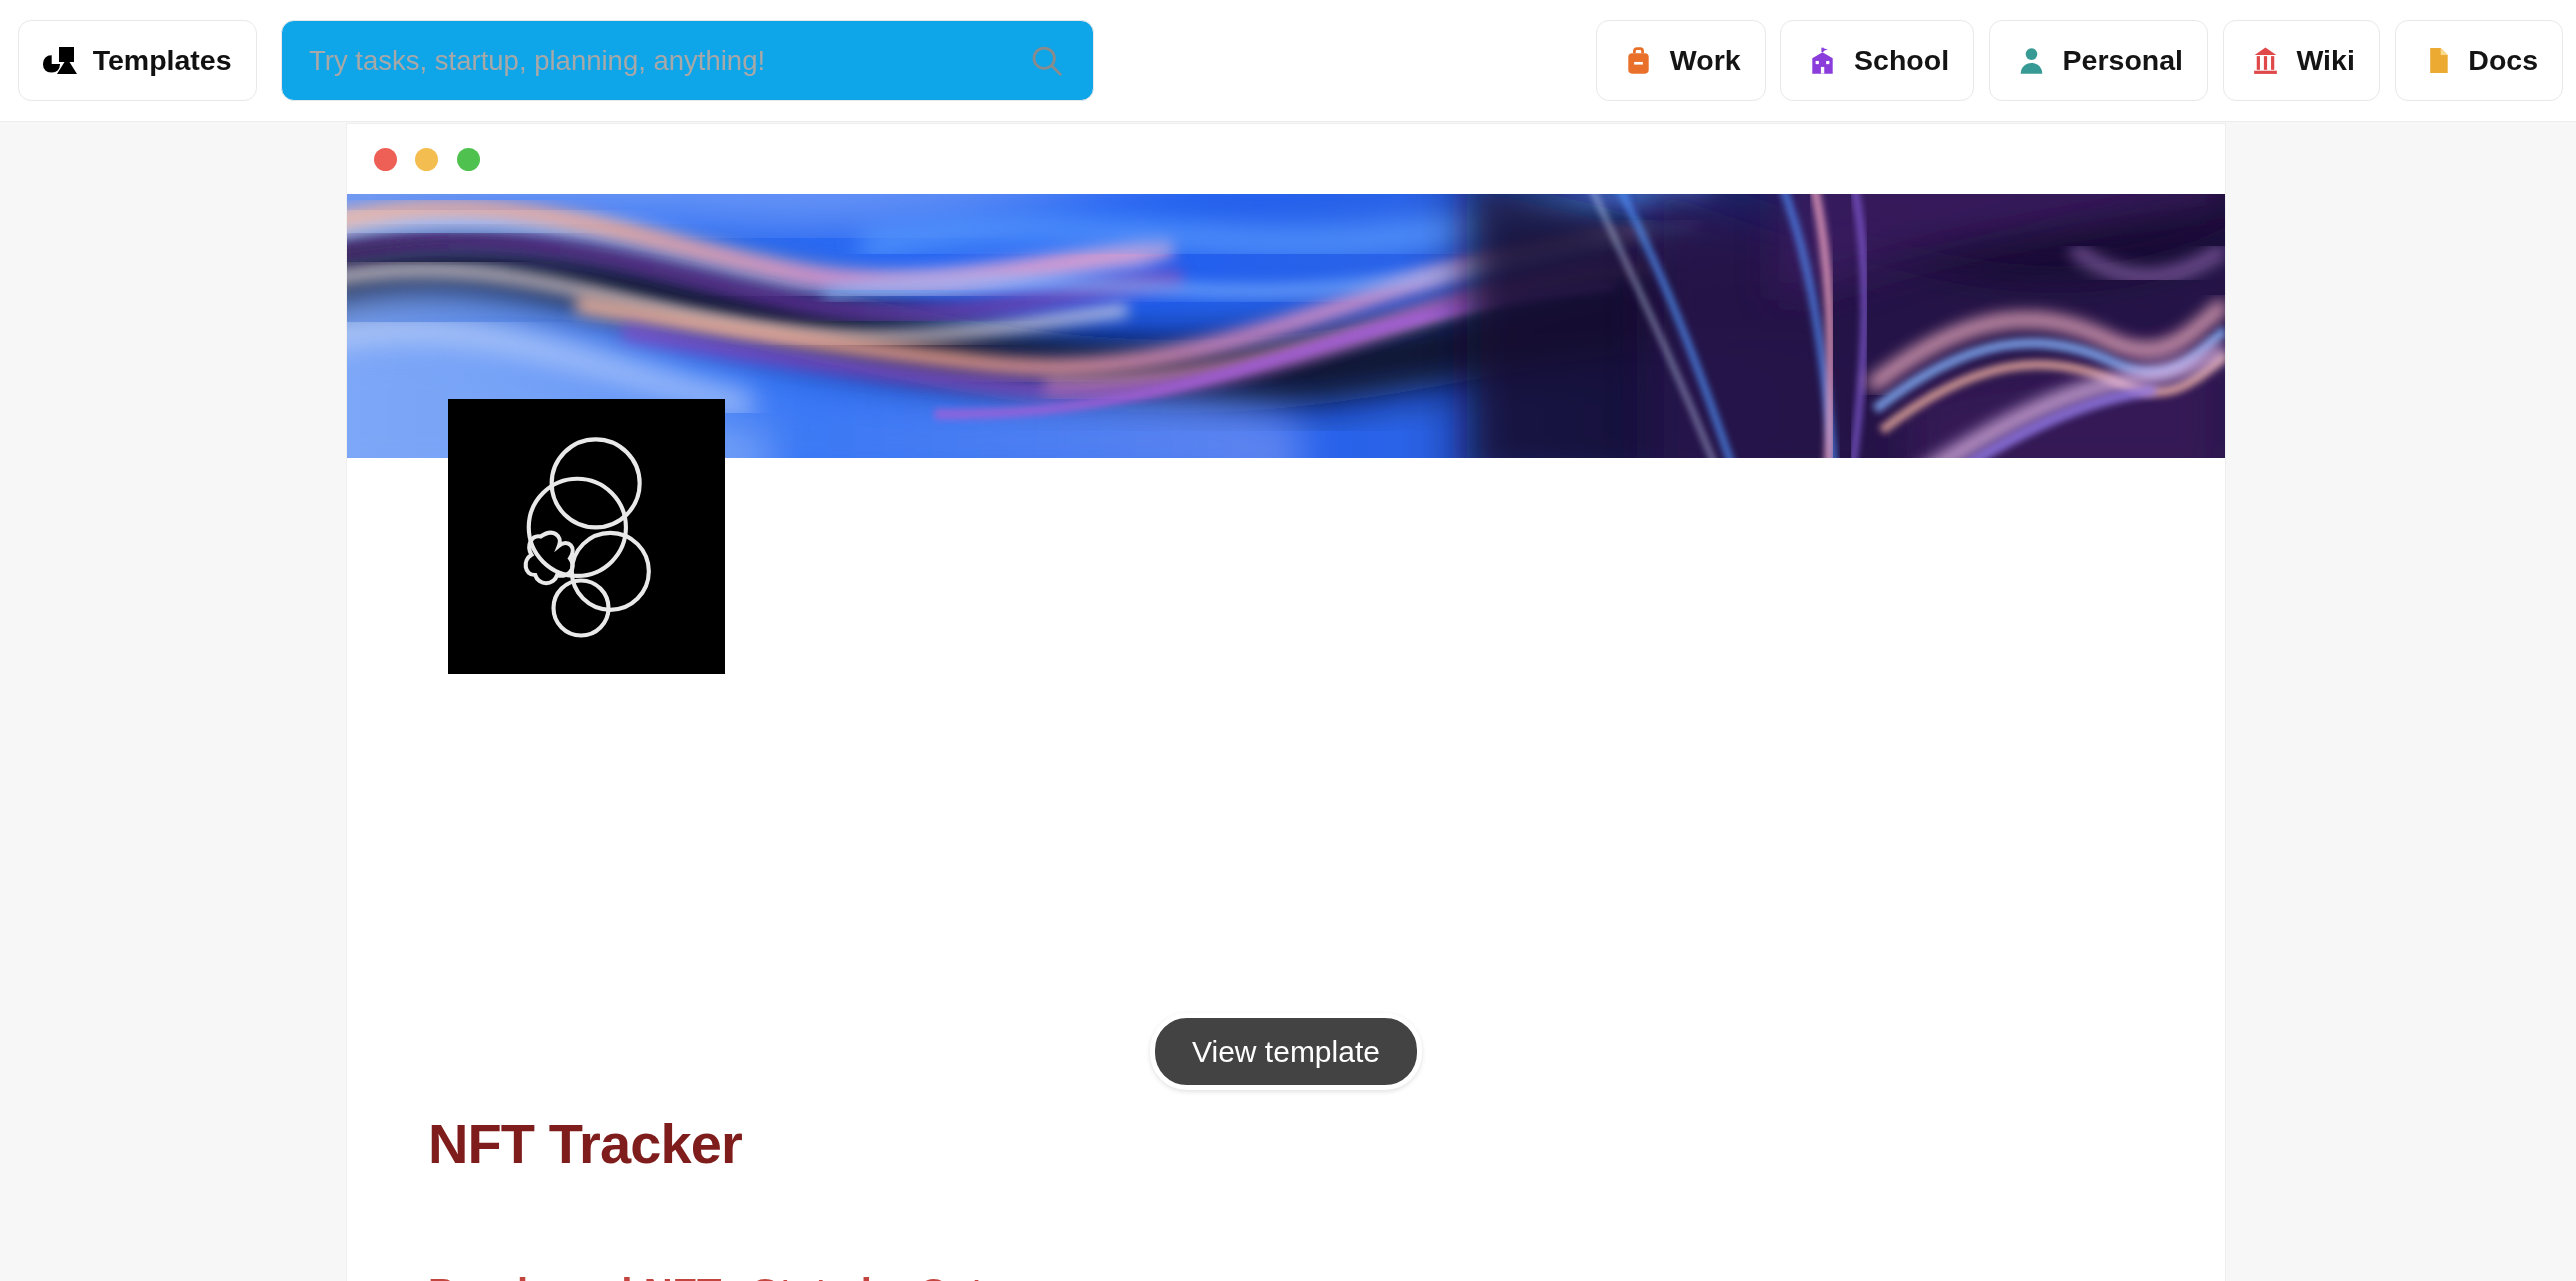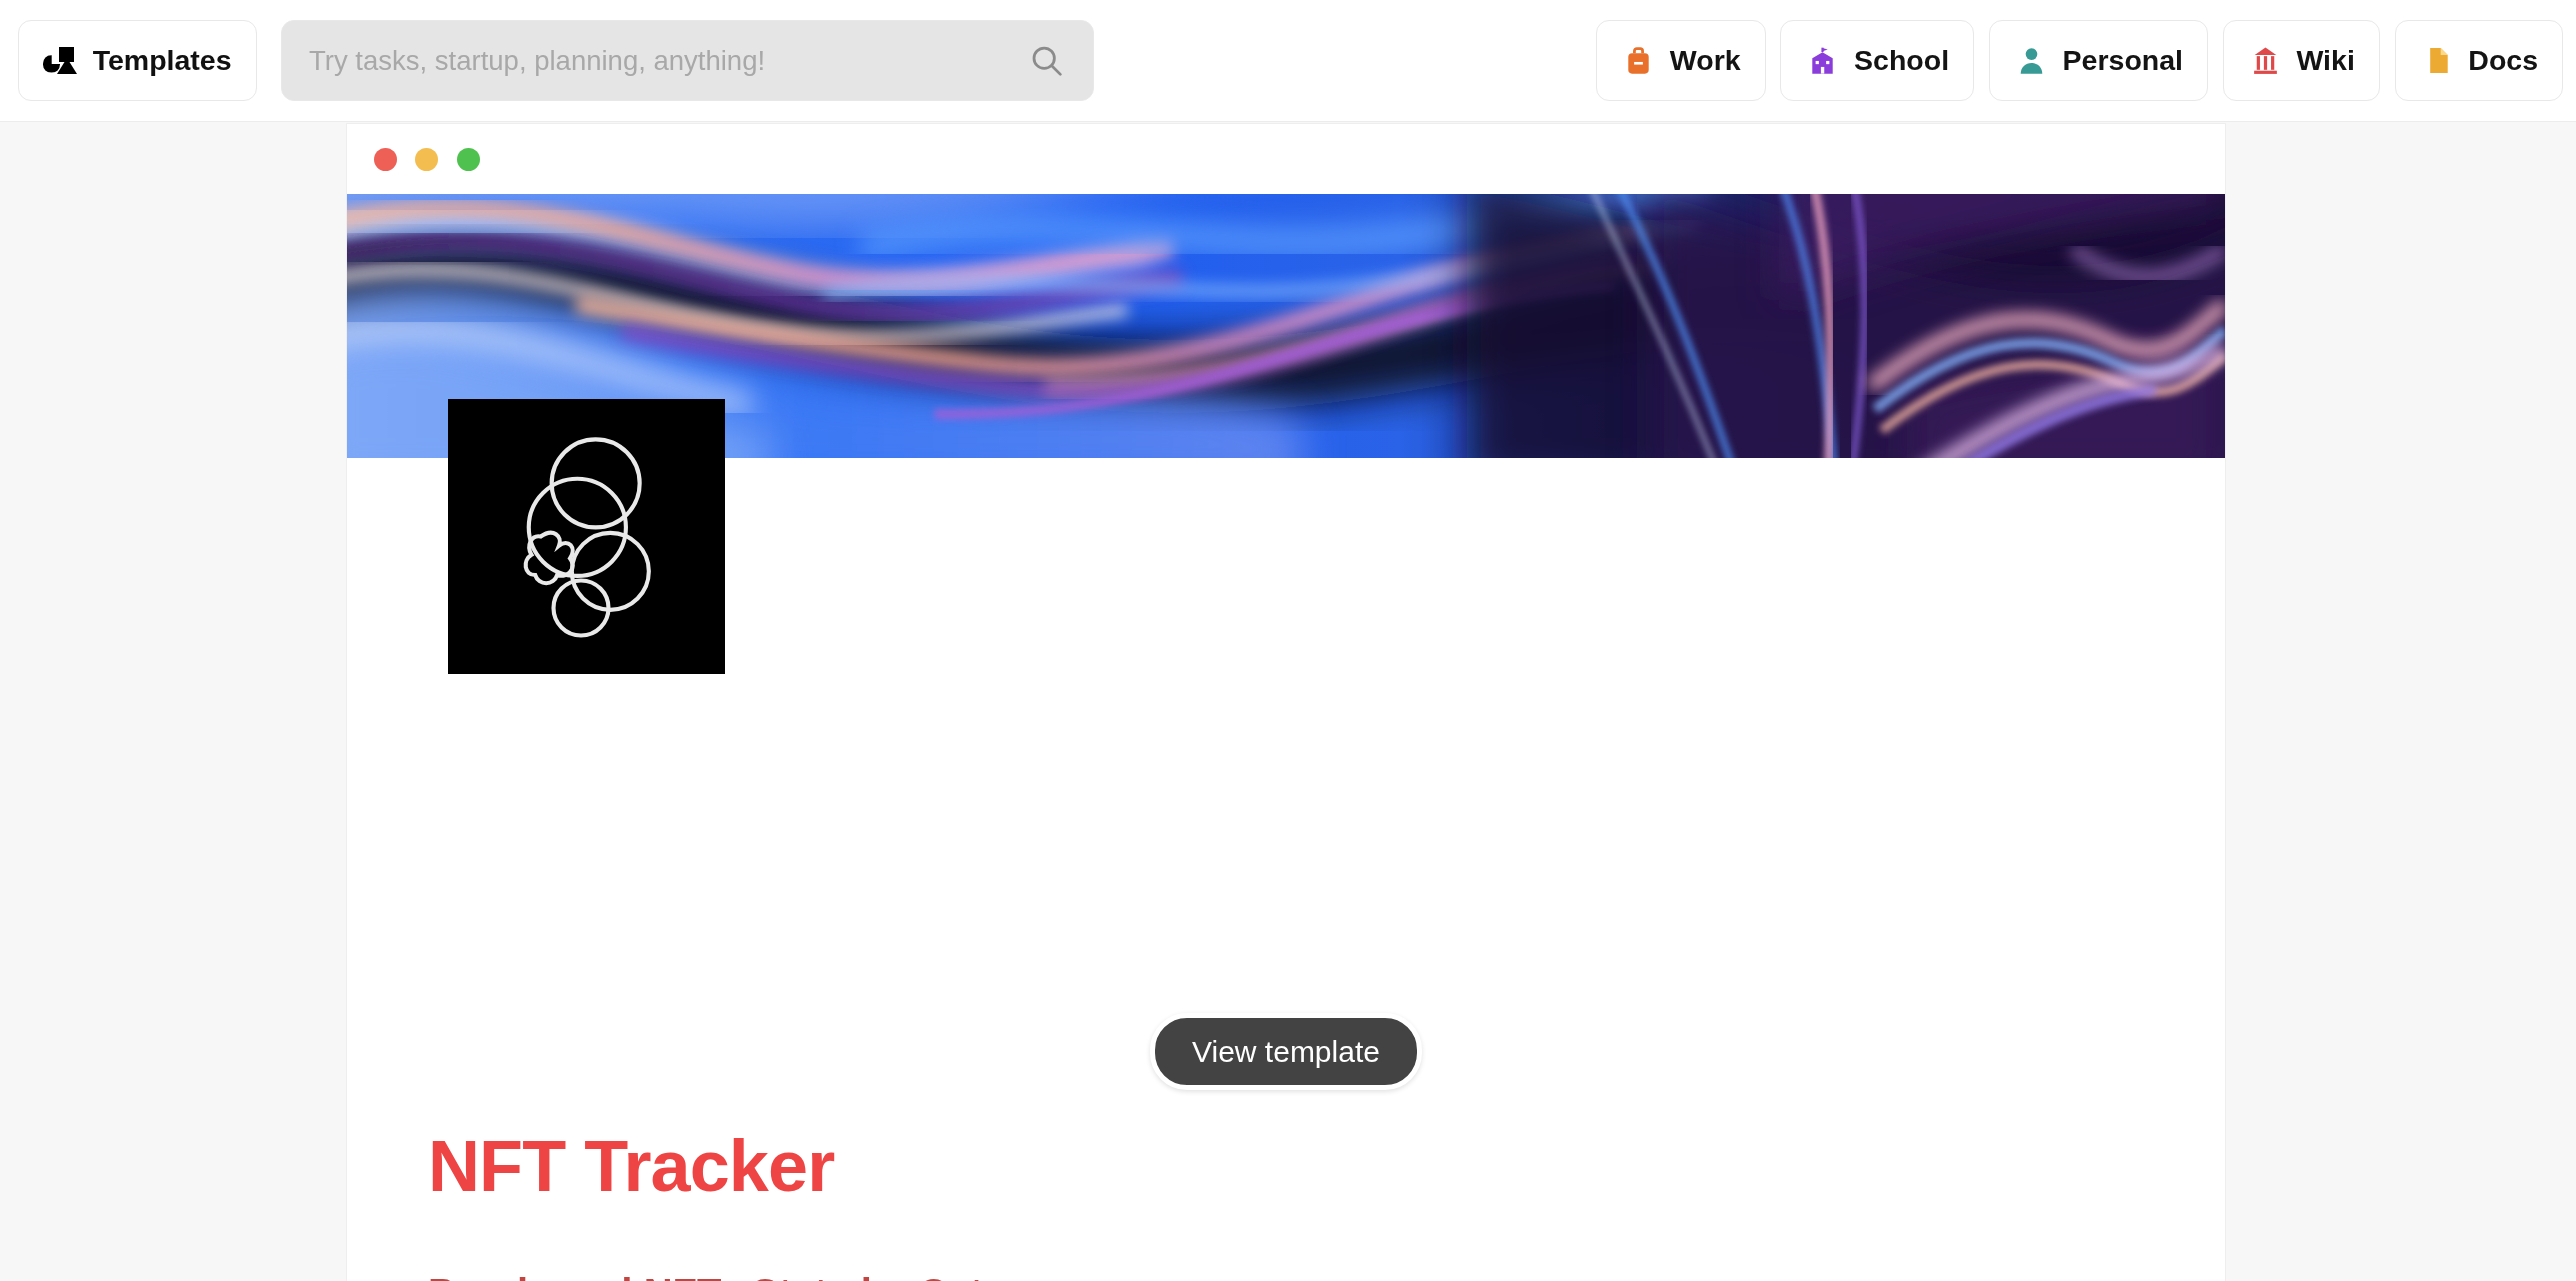--- a/index.html
+++ b/index.html
@@ -43,21 +43,21 @@
     border-left: 10px solid transparent;
     border-right: 10px solid transparent;
     border-bottom: 16.5px solid #000;
   }
   .tpl-label { font-size: 28.5px; font-weight: 700; color: #111; white-space: nowrap; }
 
   .search-wrap {
     margin-left: 24px;
     width: 813px; height: 81px;
     border: 1.8px solid #e8e8e8; border-radius: 13px;
-    background: #e5e5e5;
+    background: #0ea5e9;
     display: flex; align-items: center;
     padding: 0 27.5px;
   }
   .search-input {
     flex: 1; border: none; outline: none; background: transparent;
     font-family: "Liberation Sans", sans-serif;
     font-size: 27.5px; color: #3a3a3a;
   }
   .search-input::placeholder { color: #a8a8a8; }
   .search-icon { width: 37px; height: 37px; flex: 0 0 auto; color: #8b8b8b; }
@@ -127,22 +127,22 @@
     font-size: 30px;
     padding: 16.5px 37px;
     border-radius: 37px;
     border: 5.5px solid #fff;
     box-shadow: 0 1.8px 5.5px rgba(0,0,0,.12);
     cursor: pointer;
     font-family: "Liberation Sans", sans-serif;
   }
 
   .title {
-    position: absolute; left: 81px; top: 667px;
-    font-size: 72px; font-weight: 700; color: #ef4444;
+    position: absolute; left: 81px; top: 653px;
+    font-size: 56px; font-weight: 700; color: #7f1d1d;
     letter-spacing: -0.9px;
   }
   .subtitle {
     position: absolute; left: 81px; top: 813px;
     font-size: 40px; font-weight: 700; color: #c4453f;
   }
 </style>
 </head>
 <body>
 

